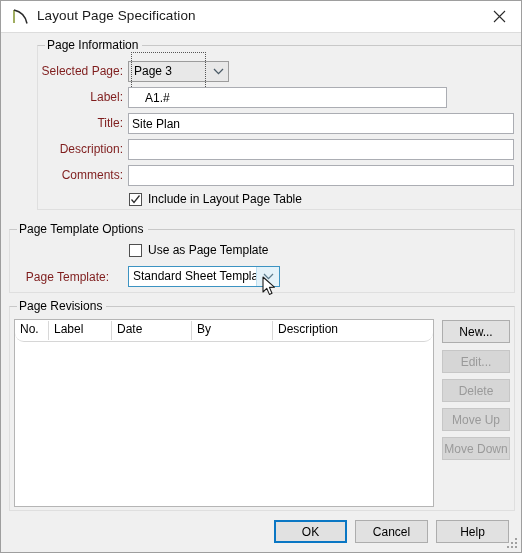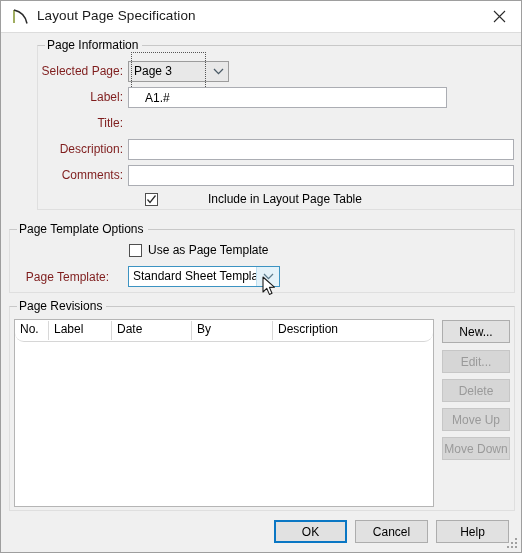--- a/index.html
+++ b/index.html
@@ -290,28 +290,29 @@
       <svg width="11" height="7" viewBox="0 0 11 7">
         <path d="M1 1 L5.5 5.6 L10 1" stroke="#4a5a66" stroke-width="1.3" fill="none"></path>
       </svg>
     </span>
   </div>
 
   <div class="field-label" style="left:30px; top:89px; width:92px;">Label:</div>
   <input class="text-input" style="left: 127px; top: 86px; width: 319px; padding-left: 16px;" value="A1.#">
 
   <div class="field-label" style="left:30px; top:115px; width:92px;">Title:</div>
+  <input class="text-input" style="left: 127px; top: 112px; width: 386px;" value="Site Plan">
 
   <div class="field-label" style="left:30px; top:141px; width:92px;">Description:</div>
   <input class="text-input" style="left: 127px; top: 138px; width: 386px;" value="">
 
   <div class="field-label" style="left:30px; top:167px; width:92px;">Comments:</div>
   <input class="text-input" style="left: 127px; top: 164px; width: 386px;" value="">
 
-  <div class="checkrow" style="left:144px; top:191px;gap:44px;">
+  <div class="checkrow" style="left:128px; top:191px;">
     <span class="checkbox">
       <svg width="11" height="11" viewBox="0 0 11 11">
         <path d="M1.5 5.5 L4 8.5 L9.5 1.5" stroke="#2b2b2b" stroke-width="1.25" fill="none"></path>
       </svg>
     </span>
     <span class="checkrow-label">Include in Layout Page Table</span>
   </div>
 
   <div class="group" style="left:8px; top:228px; width:506px; height:64px;">
     <div class="group-border"></div>

